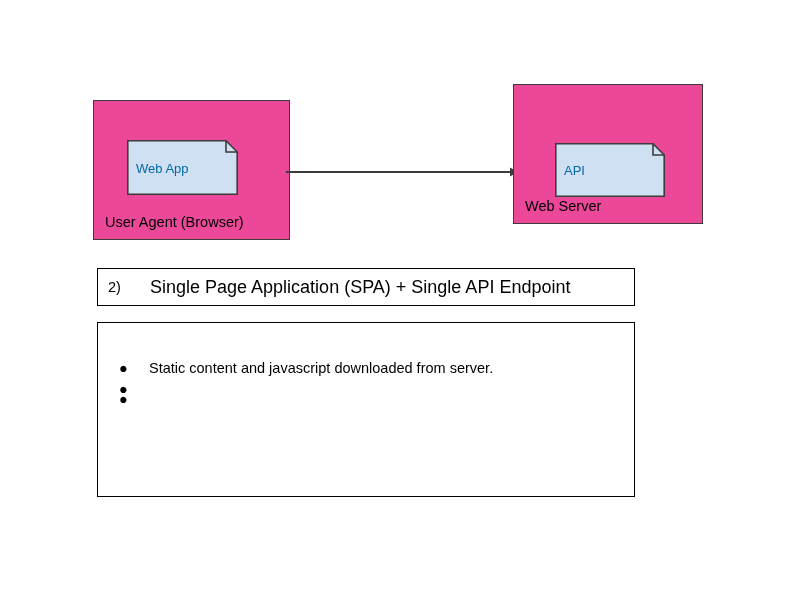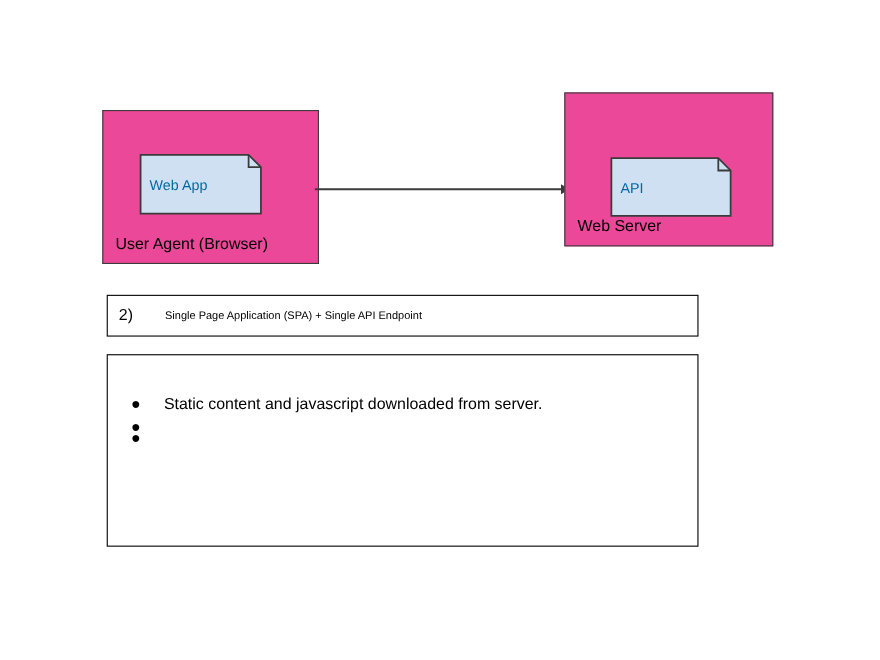--- a/index.html
+++ b/index.html
@@ -113,21 +113,21 @@
     display: flex;
     align-items: center;
   }
   #caption-index {
     margin-left: 10px;
     width: 42px;
     flex: 0 0 auto;
     font-size: 14.5px;
   }
   #caption-text {
-    font-size: 10px;
+    font-size: 18px;
     white-space: nowrap;
   }
 
   
   #notes-box {
     position: absolute;
     left: 97px;
     top: 322px;
     width: 538px;
     height: 175px;

